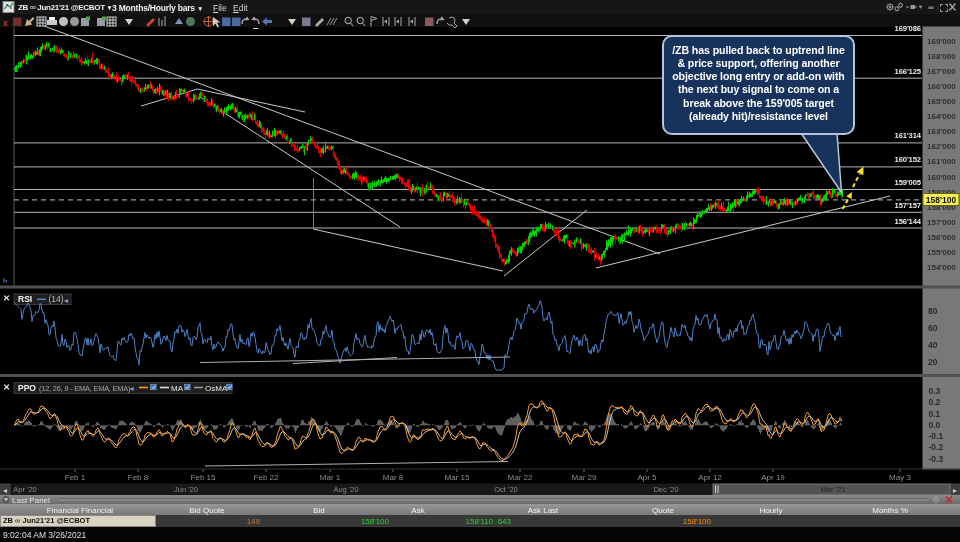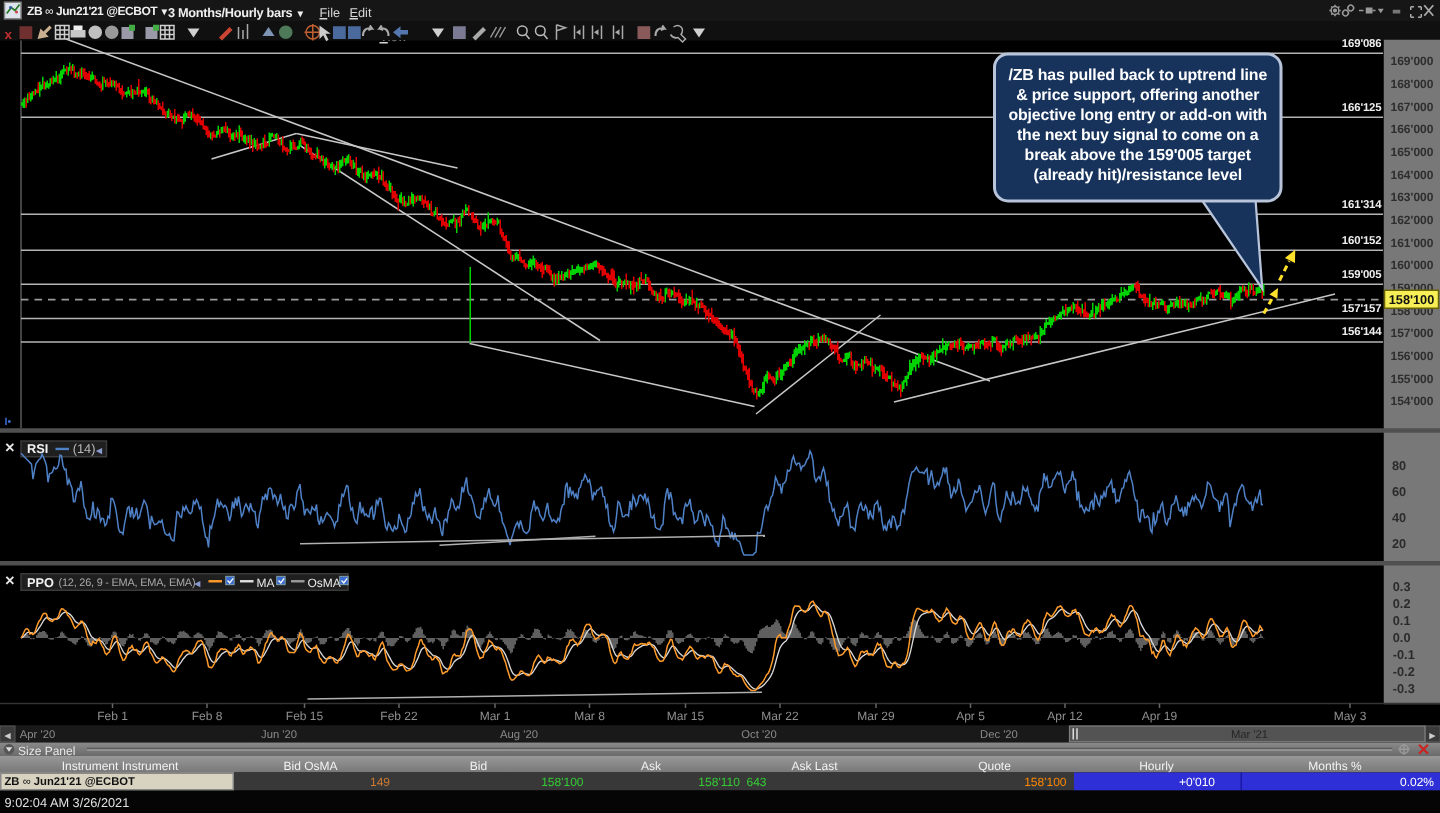--- a/index.html
+++ b/index.html
@@ -271,38 +271,33 @@
       <polygon points="3.8,3.2 8.2,3.2 6,6.2" fill="#ddd"></polygon>
   <line x1="58" y1="4" x2="928" y2="4" stroke="#5a5a5a" stroke-width="1"></line>
   <line x1="58" y1="5" x2="928" y2="5" stroke="#9a9a9a" stroke-width="1"></line>
   <g stroke="#999" fill="none">
         <circle cx="936" cy="4.5" r="2.8"></circle>
         <line x1="936" y1="0.8" x2="936" y2="8.2"></line>
         <line x1="932.3" y1="4.5" x2="939.7" y2="4.5"></line>
       </g>
   <path d="M946 1.5 l6 6 m0 -6 l-6 6" stroke="#cc2222" stroke-width="1.4"></path>
  </svg>
- <span class="abs" style="left:12px;top:0.5px;font-size:8px;color:#e8e8e8">Size Panel</span>
+ <span class="abs" style="left:12px;top:0.5px;font-size:8px;color:#e8e8e8">Last Panel</span>
 </div>
 <div class="abs" style="left:0;top:504px;width:960px;height:11px;background:linear-gradient(#989898,#787878);font-size:8px;color:#f2f2f2">
- <span class="abs" style="left:80px;top:1.5px;transform:translateX(-50%)">Instrument Instrument</span>
- <span class="abs" style="left:207px;top:1.5px;transform:translateX(-50%)">Bid OsMA</span>
+ <span class="abs" style="left:80px;top:1.5px;transform:translateX(-50%)">Financial Financial</span>
+ <span class="abs" style="left:207px;top:1.5px;transform:translateX(-50%)">Bid Quote</span>
  <span class="abs" style="left:319px;top:1.5px;transform:translateX(-50%)">Bid</span>
- <span class="abs" style="left:434px;top:1.5px;transform:translateX(-50%)">Ask</span>
+ <span class="abs" style="left:418px;top:1.5px;transform:translateX(-50%)">Ask</span>
  <span class="abs" style="left:543px;top:1.5px;transform:translateX(-50%)">Ask Last</span>
  <span class="abs" style="left:663px;top:1.5px;transform:translateX(-50%)">Quote</span>
  <span class="abs" style="left:771px;top:1.5px;transform:translateX(-50%)">Hourly</span>
  <span class="abs" style="left:890px;top:1.5px;transform:translateX(-50%)">Months %</span>
 </div>
 <div class="abs" style="left:0;top:515px;width:960px;height:11.5px;background:#383838;font-size:8px">
  <div class="abs" style="left:0;top:0;width:156px;height:11.5px;background:#d8d3c0;border:1px solid #888;color:#111;padding-left:2px;font-weight:bold;font-size:7.5px;line-height:10px">ZB <span style="font-weight:normal">∞</span> Jun21'21 @ECBOT</div>
  <span class="abs" style="right:700px;top:1.8px;color:#cc7a33">149</span>
  <span class="abs" style="right:571px;top:1.8px;color:#33cc33">158'100</span>
  <span class="abs" style="right:449px;top:1.8px;color:#33cc33">158'110&nbsp;&nbsp;643</span>
  <span class="abs" style="right:249px;top:1.8px;color:#ff8800">158'100</span>
- <div class="abs" style="left:716px;top:0;width:244px;height:11.5px;background:#2f2fd8">
-   <span class="abs" style="right:150px;top:1.8px;color:#fff">+0'010</span>
-   <span class="abs" style="right:4px;top:1.8px;color:#fff">0.02%</span>
-   <div class="abs" style="left:111px;top:0;width:1px;height:11.5px;background:#1a1aa0"></div>
- </div>
 </div>
 <div class="abs" style="left:0;top:526.5px;width:960px;height:15.5px;background:#050505">
  <span class="abs" style="left:3px;top:3px;font-size:8.5px;color:#e0e0e0">9:02:04 AM 3/26/2021</span>
 </div>
 </body></html>

